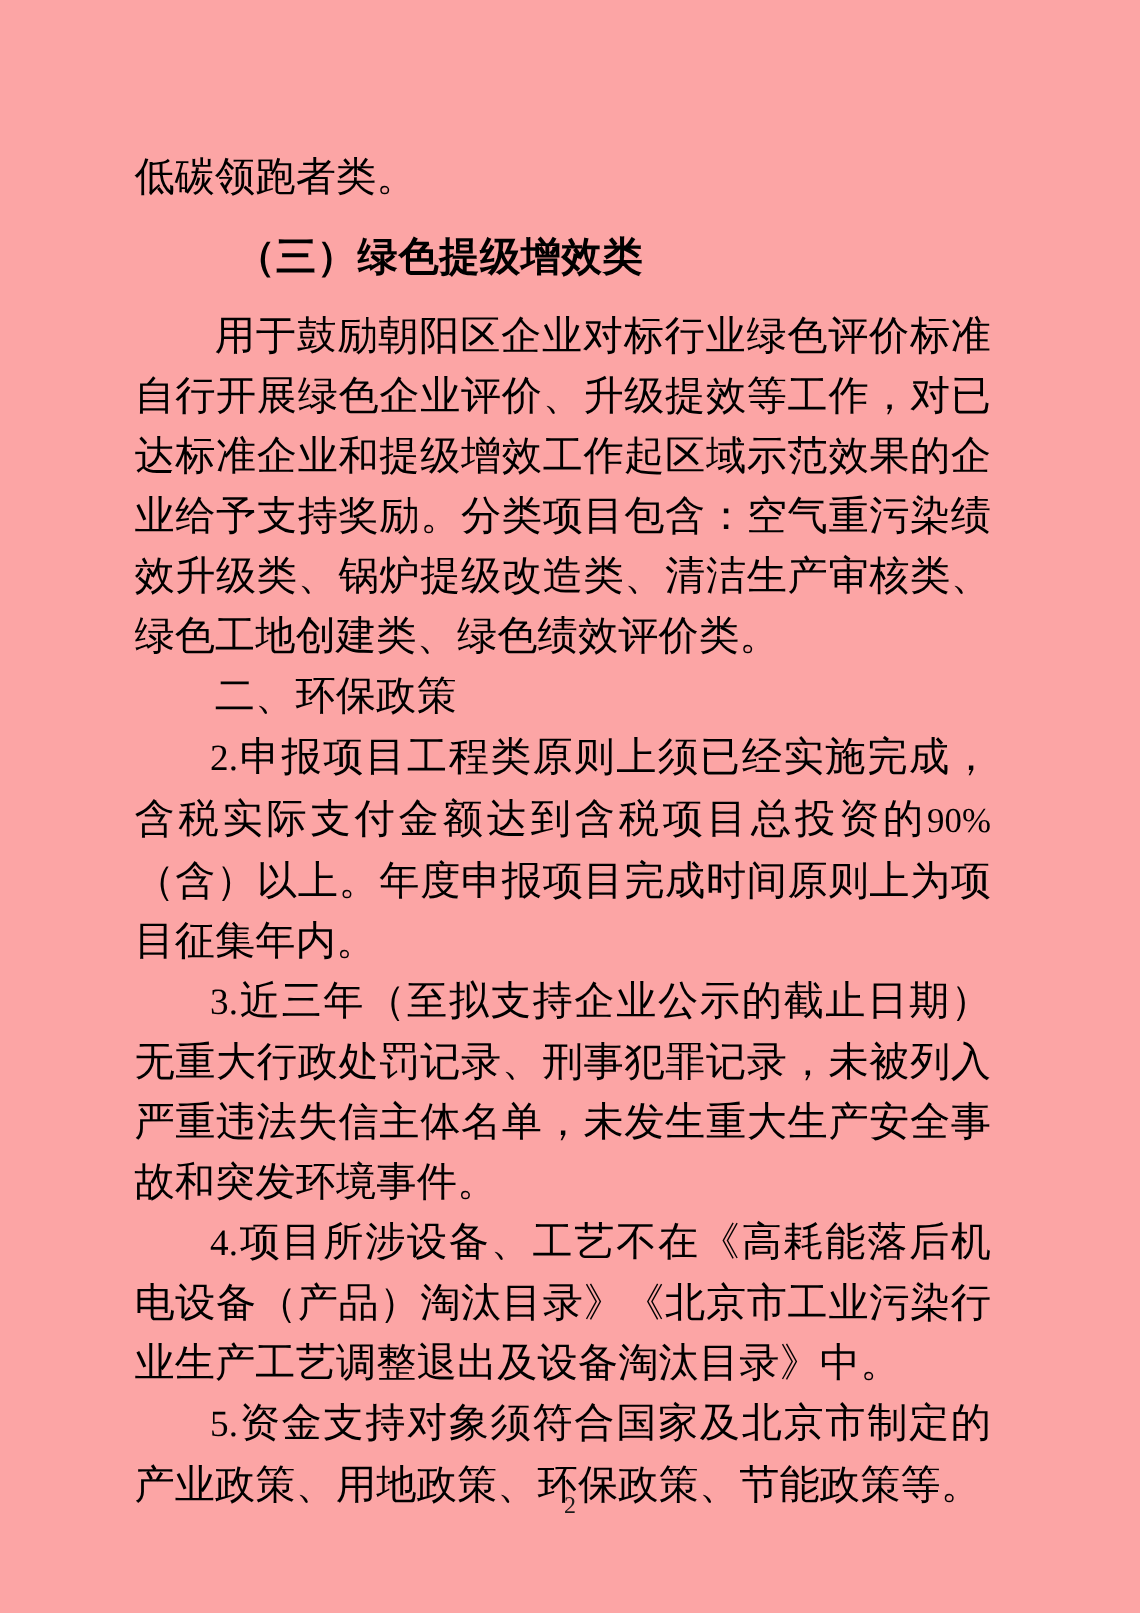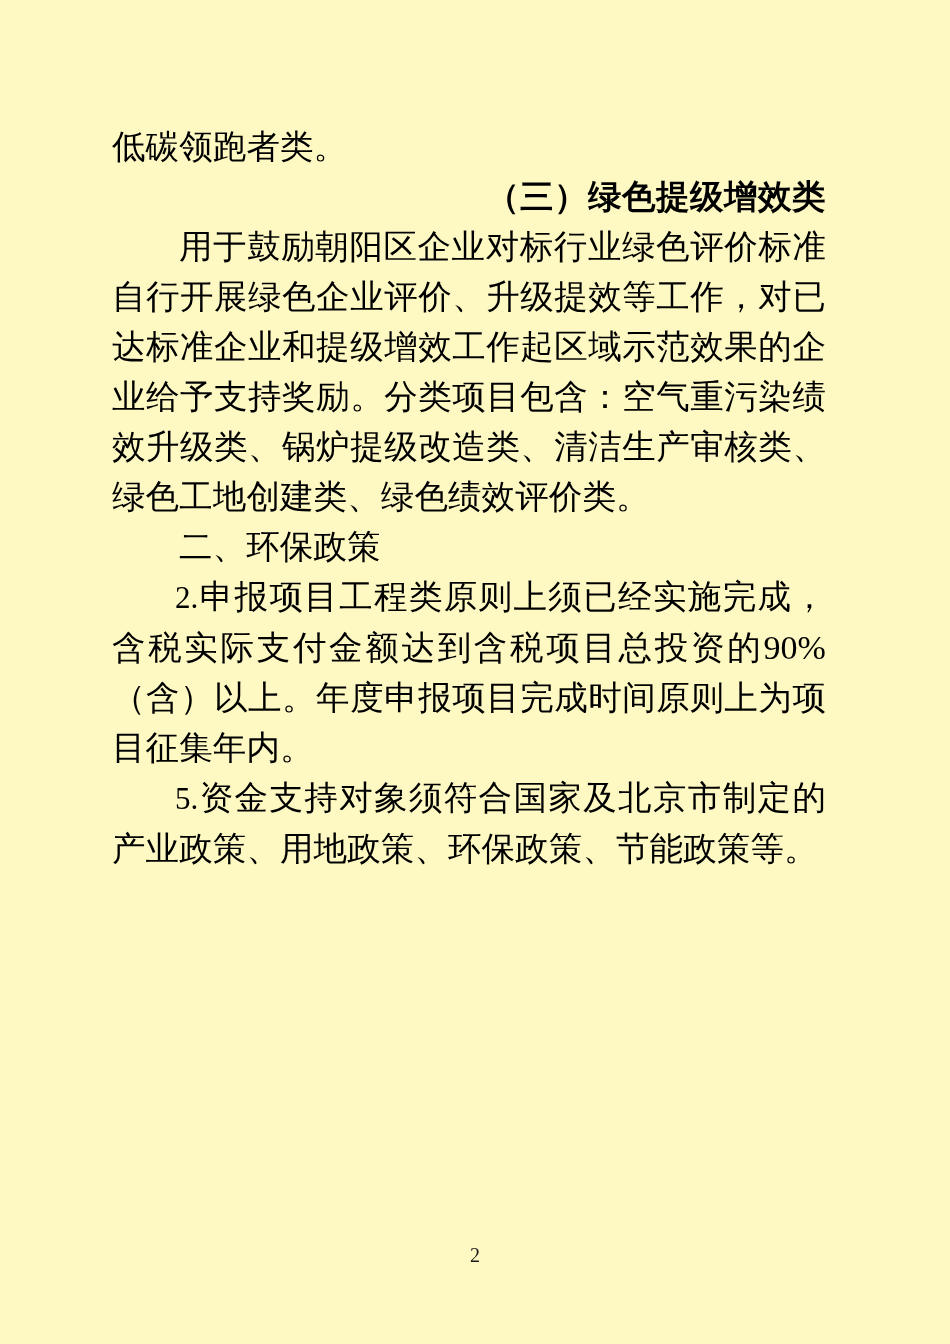--- a/index.html
+++ b/index.html
@@ -11,21 +11,21 @@
     width: 950px;
     height: 1344px;
     position: relative;
     font-family: "DejaVu Sans", "Liberation Sans", sans-serif;
     color: #000000;
     overflow: hidden;
   }
   .page {
     position: absolute;
     inset: 0;
-    background: #fef9c3;
+    background: #fca5a5;
   }
   .content {
     position: absolute;
     left: 112px;
     top: 122px;
     width: 714px;
   }
   
   .p {
     font-size: 33.5px;
@@ -43,36 +43,36 @@
   }
   
   .indent {
     text-indent: 67px;
     font-family: Liberation Serif, serif;
   }
   
   .heading {
     font-size: 33.5px;
     line-height: 50px;
-    margin: 0;
+    margin: 17px;
     font-weight: 700;
     text-indent: 67px;
     letter-spacing: 0.5px;
-    text-align: right;
+    text-align: left;
   }
   .numbered {
     text-indent: 63px;
   }
   .num {
     font-family: "Liberation Serif", "DejaVu Serif", serif;
     font-size: 31px;
   }
   .lat {
     font-family: "Liberation Serif", "DejaVu Serif", serif;
-    font-size: 34px;
+    font-size: 29px;
   }
   .page-number {
     position: absolute;
     left: 0;
     right: 0;
     top: 1243px;
     text-align: center;
     font-family: "Liberation Serif", "DejaVu Serif", serif;
     font-size: 20px;
     line-height: 24px;
@@ -91,21 +91,23 @@
 
     <p class="heading">（三）绿色提级增效类</p>
 
     <p class="p indent">用于鼓励朝阳区企业对标行业绿色评价标准自行开展绿色企业评价、升级提效等工作，对已达标准企业和提级增效工作起区域示范效果的企业给予支持奖励。分类项目包含：空气重污染绩效升级类、锅炉提级改造类、清洁生产审核类、绿色工地创建类、绿色绩效评价类。</p>
 
     <p class="p p-last indent">二、环保政策</p>
 
 
     <p class="p numbered"><span class="num">2.</span><span>申报项目工程类原则上须已经实施完成，含税实际支付金额达到含税项目总投资的</span><span class="lat">90%</span><span>（含）以上。年度申报项目完成时间原则上为项目征集年内。</span></p>
 
+    <p class="p numbered"><span class="num">3.</span><span>近三年（至拟支持企业公示的截止日期）无重大行政处罚记录、刑事犯罪记录，未被列入严重违法失信主体名单，未发生重大生产安全事故和突发环境事件。</span></p>
 
+    <p class="p numbered"><span class="num">4.</span><span>项目所涉设备、工艺不在《高耗能落后机电设备（产品）淘汰目录》《北京市工业污染行业生产工艺调整退出及设备淘汰目录》中。</span></p>
 
     <p class="p numbered"><span class="num">5.</span><span>资金支持对象须符合国家及北京市制定的产业政策、用地政策、环保政策、节能政策等。</span></p>
 
   </div>
 
   <div class="page-number">2</div>
 
 </div>
 
 </body></html>

